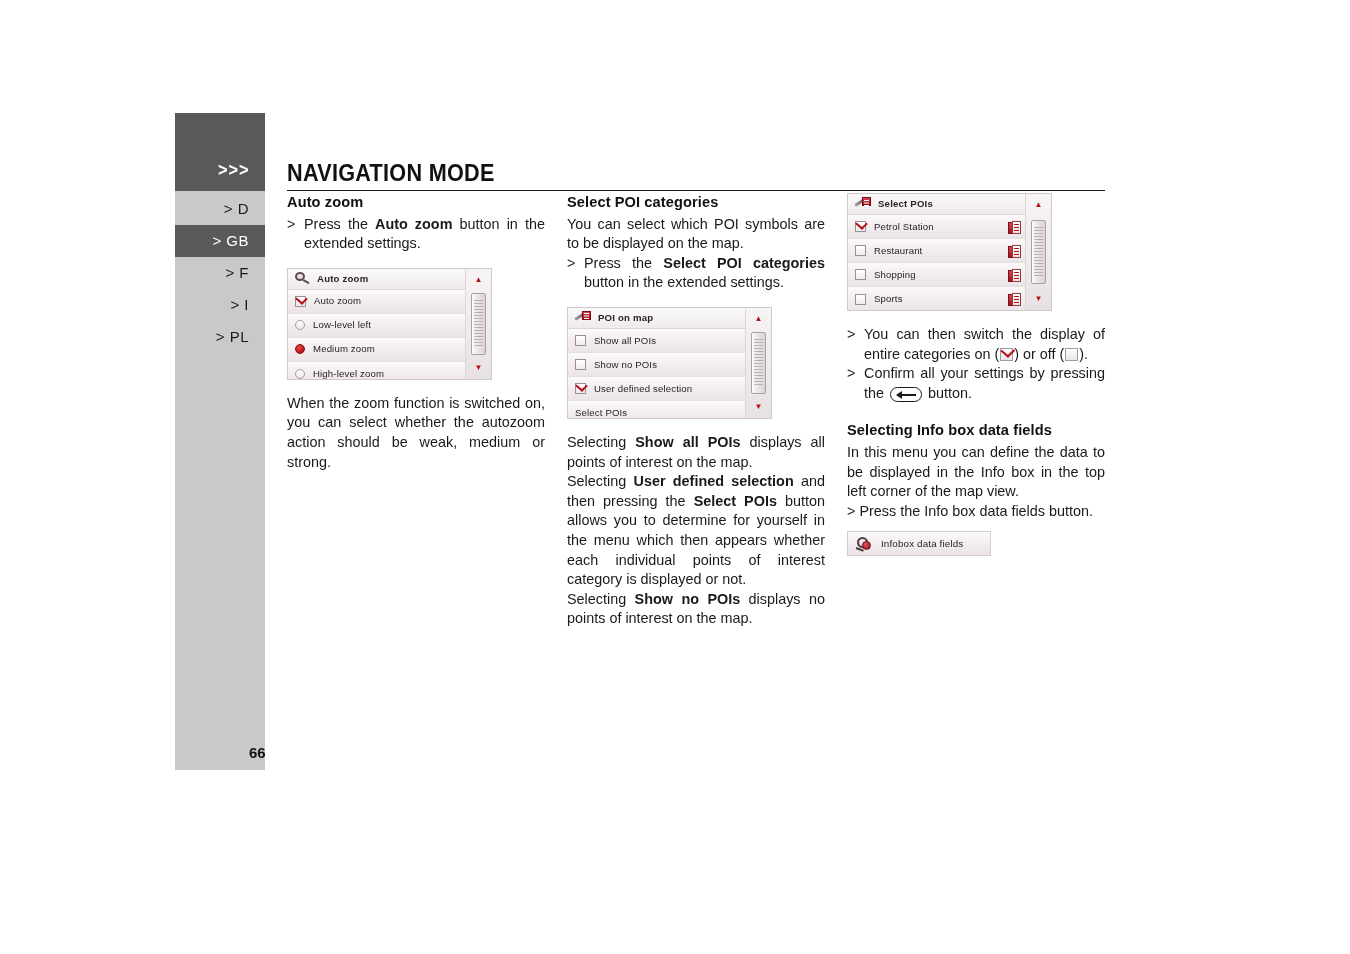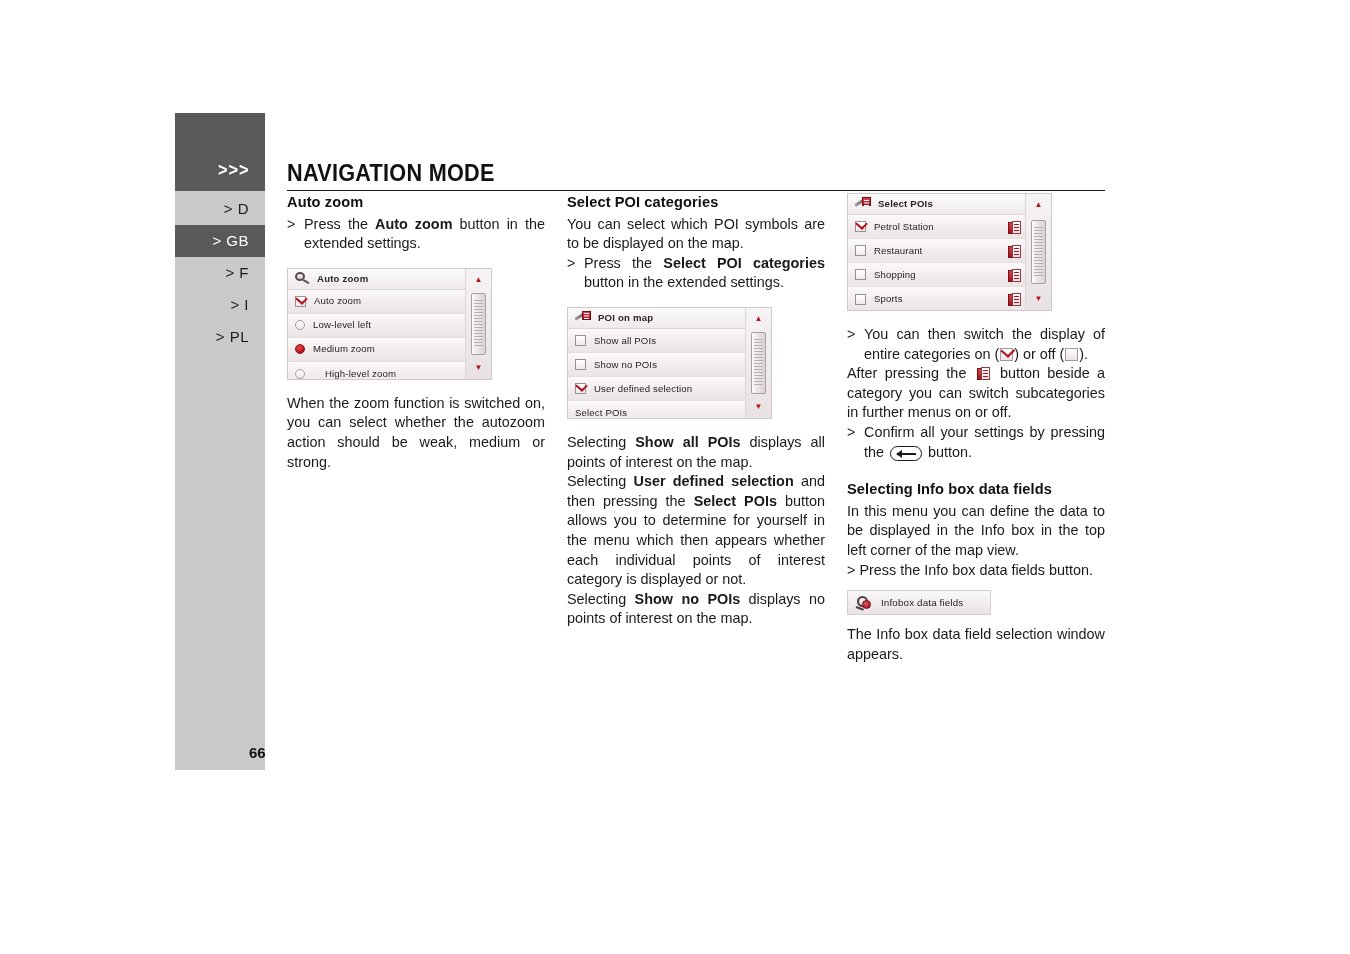--- a/index.html
+++ b/index.html
@@ -498,21 +498,21 @@
         <span class="lbl">Auto zoom</span>
       </div>
       <div class="menu-row">
         <span class="rdo"></span>
         <span class="lbl">Low-level left</span>
       </div>
       <div class="menu-row">
         <span class="rdo on"></span>
         <span class="lbl">Medium zoom</span>
       </div>
-      <div class="menu-row" style="border-bottom:none;gap:12px;">
+      <div class="menu-row" style="border-bottom:none;">
         <span class="rdo"></span>
         <span class="lbl">High-level zoom</span>
       </div>
       <div class="dev-scroll">
         <div class="arrow up">▲</div>
         <div class="thumb" style="top:24px;height:62px;">
           <span class="grip"></span>
         </div>
         <div class="arrow down">▼</div>
       </div>
@@ -634,23 +634,20 @@
         <div class="arrow down">▼</div>
       </div>
     </div>
 
     <div class="spacer-14"></div>
 
     <p class="bullet">
       <span class="gt">&gt;</span><span>You can then switch the display of entire categories on (</span><span class="ig-cbx checked"></span><span>) or off (</span><span class="ig-cbx"></span><span>).</span>
     </p>
 
-    <p class="flow"><span>After pressing the </span><span class="doc-icon ig-doc">
-        <span class="back"></span><span class="front"></span>
-      </span><span> button beside a category you can switch subcategories in further menus on or off.</span></p>
 
     <p class="bullet">
       <span class="gt">&gt;</span><span>Confirm all your settings by pressing the </span><span class="ig-back"></span><span> button.</span>
     </p>
 
     <div class="spacer-18"></div>
 
     <h3 class="sub">Selecting Info box data fields</h3>
 
     <p class="flow">In this menu you can define the data to be displayed in the Info box in the top left corner of the map view.</p>
@@ -663,18 +660,17 @@
       <span class="infobox-icon">
         <span class="c1"></span>
           <span class="tail"></span>
           <span class="c2"></span>
       </span>
       <span class="lbl">Infobox data fields</span>
     </div>
 
     <div class="spacer-10"></div>
 
-    <p class="flow">The Info box data field selection window appears.</p>
   </div>
 
   <div class="page-number">66</div>
 
 </div>
 
 </body></html>

